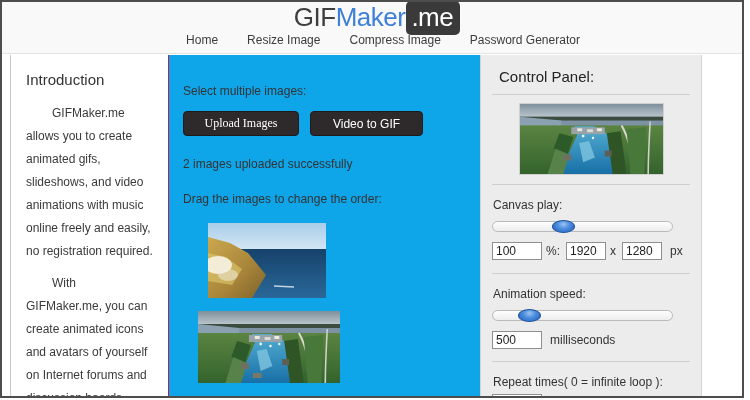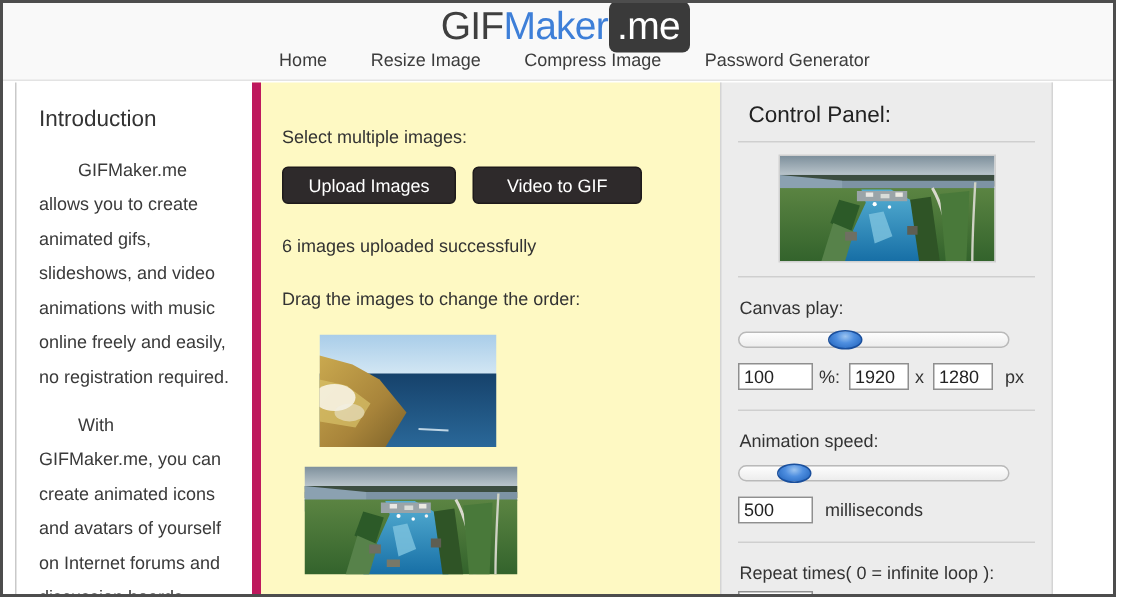--- a/index.html
+++ b/index.html
@@ -13,25 +13,25 @@
   .logo .p2 { color:#3e7fd8; }
   .logo .p3 { color:#fff; background:#3a3a3a; border-radius:5px; padding:1px 7px 3px 5px; margin-left:1px; }
   .nav { display:flex; margin-left:22px; gap:29px; }
   .nav a { font-size:12px; color:#3c3c3c; text-decoration:none; cursor:pointer; white-space:nowrap; }
 
   
   .sidebar { position:absolute; left:8px; top:53px; width:158px; height:343px; border-left:1px solid #c9c9c9; background:#fff; padding:16px 13px 0 15px; overflow:hidden; }
   .sidebar h2 { font-size:15px; font-weight:normal; color:#333; margin-bottom:14px; }
   .sidebar p { font-size:12px; line-height:23px; color:#3a3a3a; text-indent:26px; margin-bottom:9px; }
 
-  .center { position:absolute; left:166px; top:53px; width:312px; height:343px; border-left:6px solid #be185d; background:#fef9c3; padding:29px 0 0 14px; }
+  .center { position:absolute; left:166px; top:53px; width:312px; height:343px; border-left:1px solid #be185d; background:#0ea5e9; padding:29px 0 0 14px; }
   .center .lbl { font-size:12px; color:#333; }
   .btn-row { display:flex; gap:11px; margin-top:13px; }
   .btn { background:#2e2a2b; color:#fff; font-size:12px; font-family:"Liberation Sans",sans-serif; border:1px solid #1e1a1b; border-radius:4px; height:25px; cursor:pointer; }
-  .btn.upload { width:116px; }
+  .btn.upload { width:116px;font-family:Liberation Serif, serif; }
   .btn.video { width:113px; }
   .status { font-size:12px; color:#333; margin-top:21px; }
   .thumb { display:block; cursor:move; }
   .thumb1 { margin:17px 0 0 25px; width:118px; height:75px; }
   .thumb2 { margin:13px 0 0 15px; width:142px; height:72px; }
 
   .panel { position:absolute; left:478px; top:53px; width:222px; height:343px; background:#ececec; border-left:1px solid #d4d4d4; border-right:1px solid #d4d4d4; padding:13px 11px 0 11px; }
   .panel h2 { font-size:15px; font-weight:normal; color:#222; margin:0 0 0 7px; }
   .divider { border:none; border-top:1px solid #cfcfcf; margin:9px 0 0 0; }
   .preview { display:block; margin:8px auto 0 auto; width:145px; height:72px; border:1px solid #d0d0d0; }
@@ -71,21 +71,21 @@
     <p>With GIFMaker.me, you can create animated icons and avatars of yourself on Internet forums and discussion boards, share multiple screenshots in one URL, play a gif online with sound, or share your life moments with your friends on Facebook.</p>
 
   </aside>
 
   <main class="center">
     <div class="lbl">Select multiple images:</div>
     <div class="btn-row">
       <button class="btn upload">Upload Images</button>
       <button class="btn video">Video to GIF</button>
     </div>
-    <div class="status">6 images uploaded successfully</div>
+    <div class="status">2 images uploaded successfully</div>
     <div class="status">Drag the images to change the order:</div>
 
     <svg class="thumb thumb1" viewBox="0 0 118 75" preserveAspectRatio="none">
       <defs>
         <linearGradient id="sky1" x1="0" y1="0" x2="0" y2="1">
           <stop offset="0" stop-color="#a9cde9"></stop>
             <stop offset="1" stop-color="#d8eaf5"></stop>
         </linearGradient>
         <linearGradient id="sea1" x1="0" y1="0" x2="0" y2="1">
           <stop offset="0" stop-color="#16426b"></stop>

